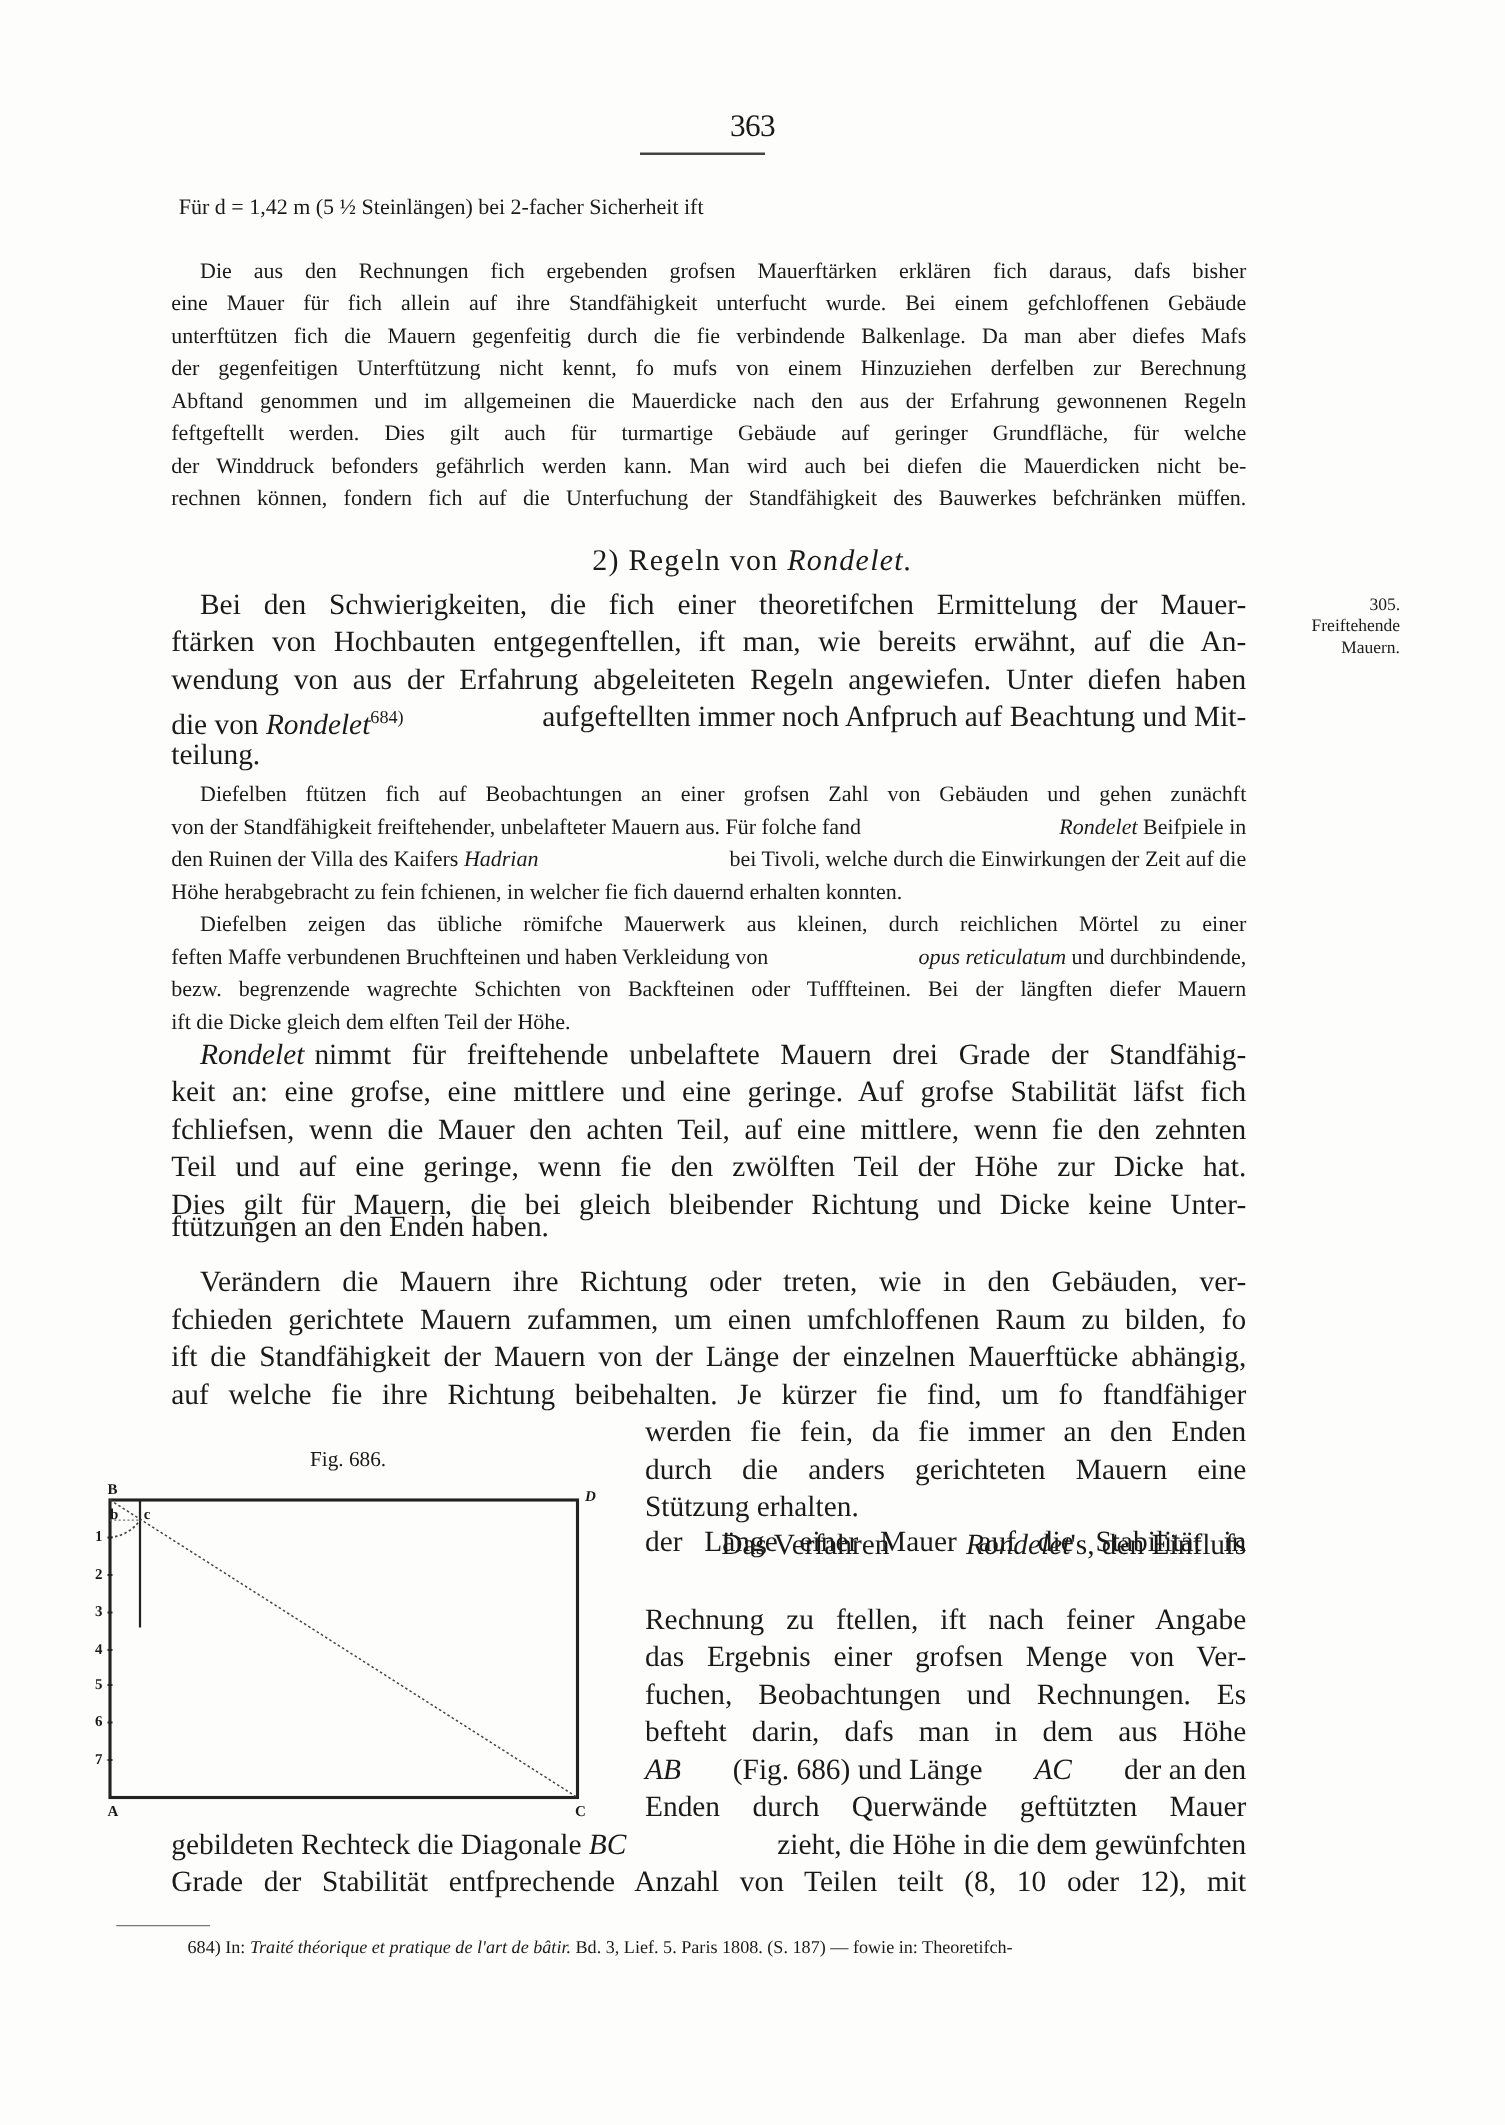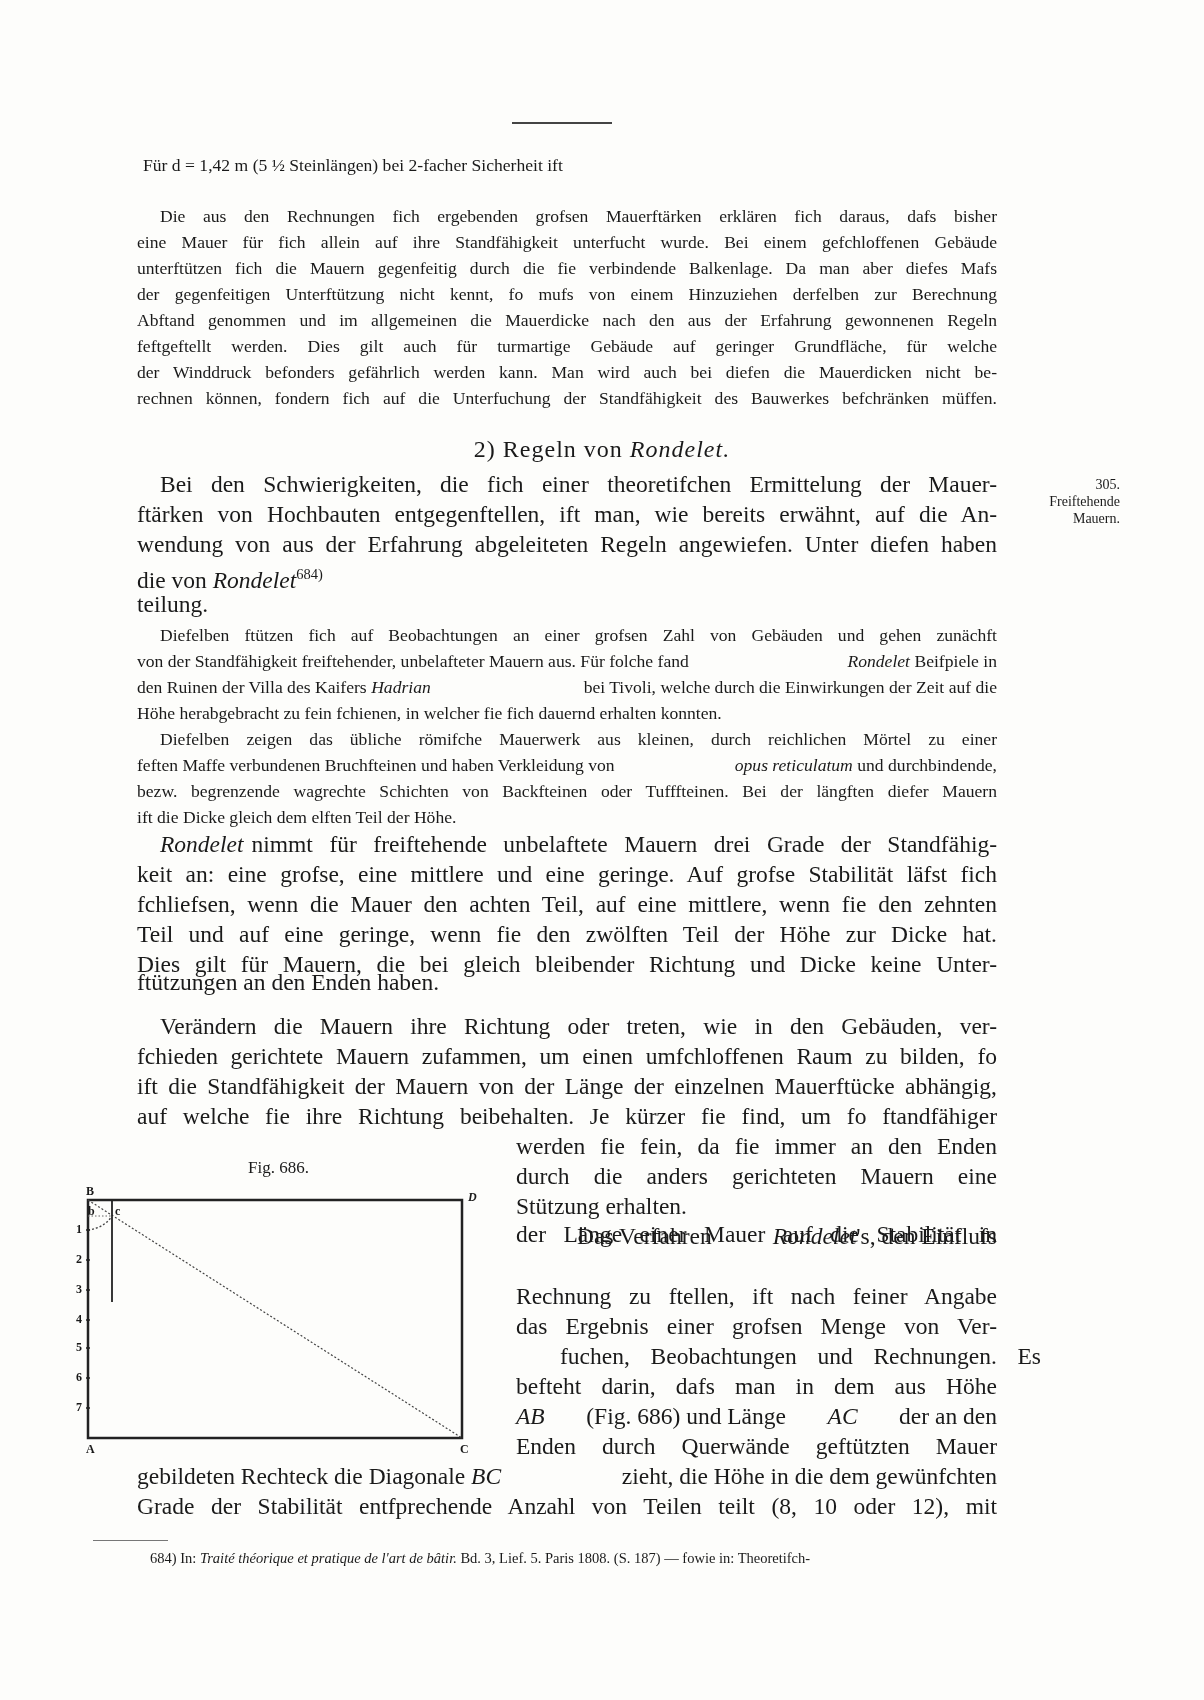--- a/index.html
+++ b/index.html
@@ -24,20 +24,21 @@
   .fig-label { position: absolute; font-family: "Liberation Serif", serif; font-size: 12px; font-weight: bold; }
   .foot-rule { left: 93px; top: 1540px; width: 75px; height: 1px; background: #777; }
   .foot { font-family: "Liberation Serif", serif; font-size: 14.5px; line-height: 22px; }
   .sc { font-variant: small-caps; letter-spacing: 0.5px; }
 </style>
 </head>
 <body>
 
 <div class="page">
 
+  <div class="abs pagenum">363</div>
   <div class="abs pagerule"></div>
 
   <div class="line small" style="left:143px;top:153px;">Für d = 1,42 m (5 ½ Steinlängen) bei 2-facher Sicherheit ift</div>
 
   <div>
     <div class="line small just" style="left:160px;top:204px;width:837px;">Die aus den Rechnungen fich ergebenden grofsen Mauerftärken erklären fich daraus, dafs bisher</div>
     <div class="line small just" style="left:137px;top:230px;width:860px;">eine Mauer für fich allein auf ihre Standfähigkeit unterfucht wurde. Bei einem gefchloffenen Gebäude</div>
     <div class="line small just" style="left:137px;top:256px;width:860px;">unterftützen fich die Mauern gegenfeitig durch die fie verbindende Balkenlage. Da man aber diefes Mafs</div>
     <div class="line small just" style="left:137px;top:282px;width:860px;">der gegenfeitigen Unterftützung nicht kennt, fo mufs von einem Hinzuziehen derfelben zur Berechnung</div>
     <div class="line small just" style="left:137px;top:308px;width:860px;">Abftand genommen und im allgemeinen die Mauerdicke nach den aus der Erfahrung gewonnenen Regeln</div>
@@ -55,20 +56,21 @@
     <div>Freiftehende</div>
     <div>Mauern.</div>
   </div>
 
   <div>
     <div class="line large just" style="left:160px;top:470px;width:837px;">Bei den Schwierigkeiten, die fich einer theoretifchen Ermittelung der Mauer-</div>
     <div class="line large just" style="left:137px;top:500px;width:860px;">ftärken von Hochbauten entgegenftellen, ift man, wie bereits erwähnt, auf die An-</div>
     <div class="line large just" style="left:137px;top:530px;width:860px;">wendung von aus der Erfahrung abgeleiteten Regeln angewiefen. Unter diefen haben</div>
     <div class="line large" style="left:137px;top:560px;width:860px;display:flex;justify-content:space-between;">
       <span><span>die von</span> <i>Rondelet</i><sup>684)</sup></span>
+      <span>aufgeftellten immer noch Anfpruch auf Beachtung und Mit-</span>
     </div>
     <div class="line large" style="left:137px;top:590px;">teilung.</div>
   </div>
 
   <div>
     <div class="line small just" style="left:160px;top:623px;width:837px;">Diefelben ftützen fich auf Beobachtungen an einer grofsen Zahl von Gebäuden und gehen zunächft</div>
     <div class="line small" style="left:137px;top:649px;width:860px;display:flex;justify-content:space-between;">
       <span>von der Standfähigkeit freiftehender, unbelafteter Mauern aus. Für folche fand</span>
       <span><i>Rondelet</i> <span>Beifpiele in</span></span>
     </div>
@@ -112,21 +114,21 @@
   </div>
 
   <div>
     <div class="line large" style="left:577px;top:1222px;width:420px;display:flex;justify-content:space-between;">
       <span>Das Verfahren</span>
       <span><i>Rondelet</i><span>'s, den Einflufs</span></span>
     </div>
     <div class="line large just" style="left:516px;top:1220px;width:481px;">der Länge einer Mauer auf die Stabilität in</div>
     <div class="line large just" style="left:516px;top:1282px;width:481px;">Rechnung zu ftellen, ift nach feiner Angabe</div>
     <div class="line large just" style="left:516px;top:1312px;width:481px;">das Ergebnis einer grofsen Menge von Ver-</div>
-    <div class="line large just" style="left:516px;top:1342px;width:481px;margin-left:44px;">fuchen, Beobachtungen und Rechnungen. Es</div>
+    <div class="line large just" style="left:516px;top:1342px;width:481px;">fuchen, Beobachtungen und Rechnungen. Es</div>
     <div class="line large just" style="left:516px;top:1372px;width:481px;">befteht darin, dafs man in dem aus Höhe</div>
     <div class="line large" style="left:516px;top:1402px;width:481px;display:flex;justify-content:space-between;">
       <i>AB</i>
       <span>(Fig. 686) und Länge</span>
       <i>AC</i>
       <span>der an den</span>
     </div>
     <div class="line large just" style="left:516px;top:1432px;width:481px;">Enden durch Querwände geftützten Mauer</div>
     <div class="line large" style="left:137px;top:1462px;width:860px;display:flex;justify-content:space-between;">
       <span><span>gebildeten Rechteck die Diagonale</span> <i>BC</i></span>

